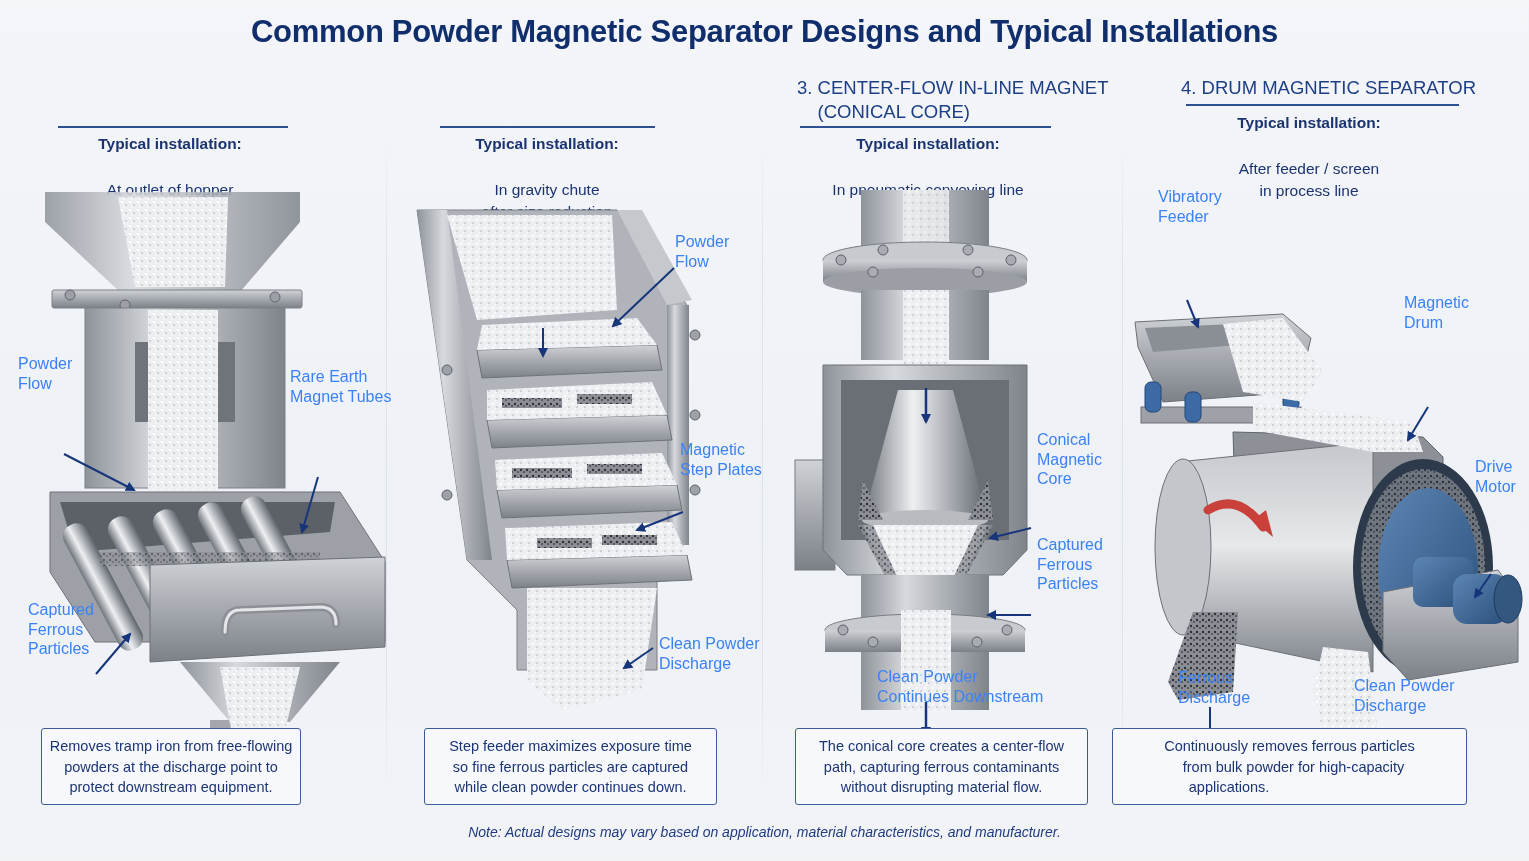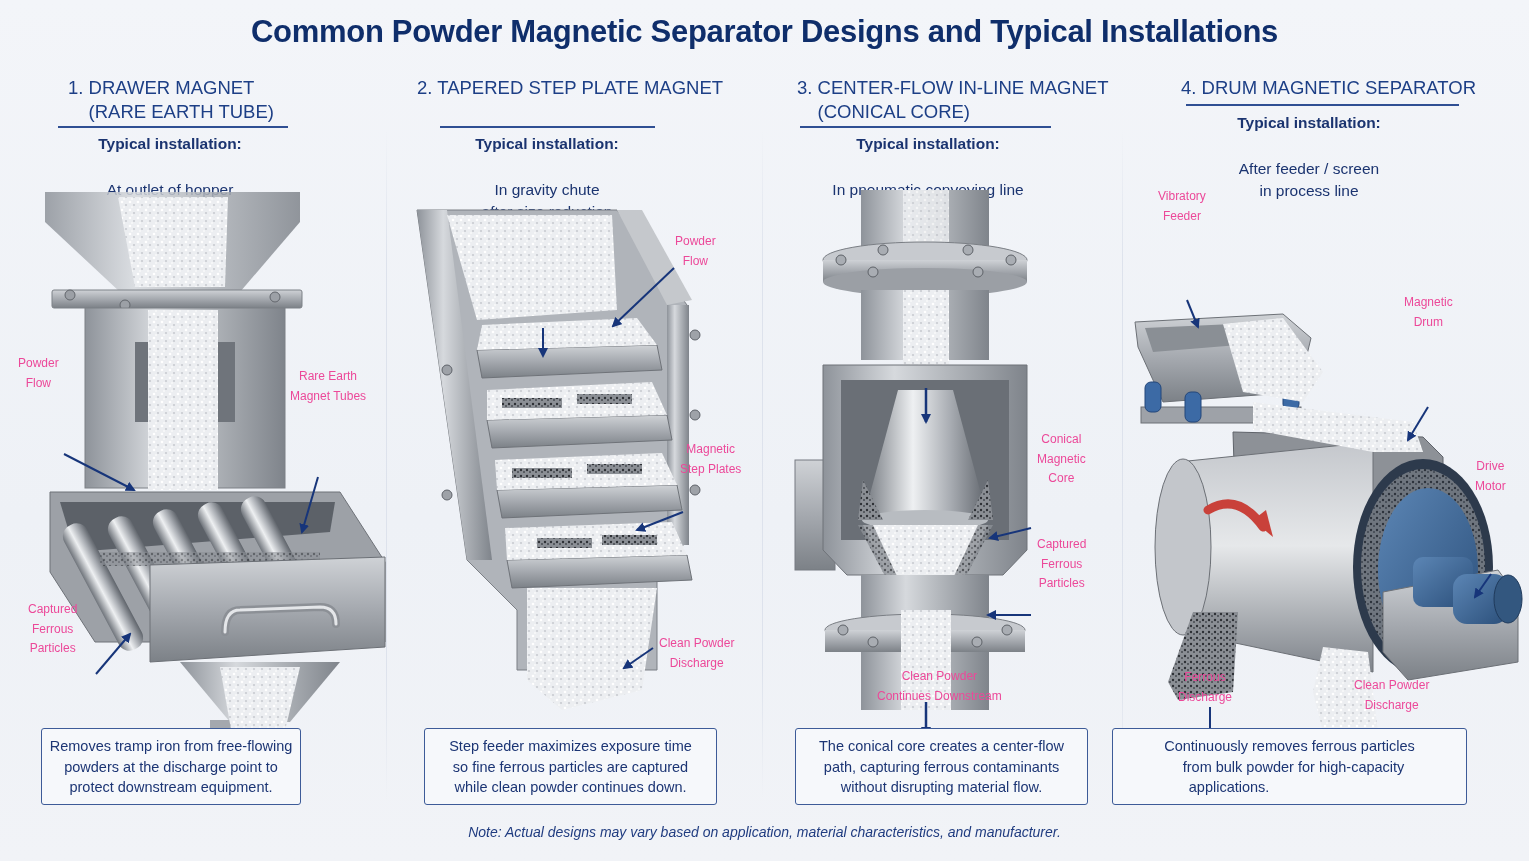--- a/index.html
+++ b/index.html
@@ -28,22 +28,22 @@
   .rule { position: absolute; height: 2px; background: #2f4f93; }
   .inst-label {
     position: absolute; text-align: center; font-weight: bold; font-size: 15.5px;
     color: #1b3470; font-family: "Liberation Sans", sans-serif;
   }
   .inst-text {
     position: absolute; text-align: center; font-size: 15.5px; line-height: 22px;
     color: #1b3470; font-family: "Liberation Sans", sans-serif; white-space: pre; margin-top: 23px;
   }
   .callout {
-    position: absolute; font-size: 12px; line-height: 19.5px; text-align: center;
-    color: #ec4899; font-family: "Liberation Sans", sans-serif; white-space: pre;
+    position: absolute; font-size: 16px; line-height: 19.5px; text-align: left;
+    color: #3b82f6; font-family: "Liberation Sans", sans-serif; white-space: pre;
   }
   .caption {
     position: absolute; top: 728px; height: 77px;
     border: 1.5px solid #3d5b98; border-radius: 3px; background: #f6f8fb;
     font-size: 14.5px; line-height: 20.5px; color: #1c3574; text-align: center;
     padding-top: 7px; font-family: "Liberation Sans", sans-serif; white-space: pre;
   }
   .note {
     position: absolute; top: 824px; left: 0; width: 100%; text-align: center;
     font-style: italic; font-size: 14px; color: #203c80;
@@ -103,22 +103,20 @@
       <circle cx="2" cy="2" r="1.2" fill="#2c2f34"></circle>
         <circle cx="5" cy="4" r="1" fill="#45494f"></circle>
     </pattern>
     <marker id="arr" markerWidth="10" markerHeight="10" refX="8" refY="5" orient="auto" markerUnits="userSpaceOnUse">
       <path d="M0,0 L10,5 L0,10 z" fill="#17357a"></path>
     </marker>
   </defs>
 </svg>
 
 <div class="panel" style="left:0; width:386px;">
-  <div class="panel-head" style="left:68px; top:4px;">1. DRAWER MAGNET
-    (RARE EARTH TUBE)</div>
   <div class="rule" style="left:58px; top:54px; width:230px;"></div>
   <div class="inst-label" style="left:0; width:340px; top:63px;">Typical installation:</div>
   <div class="inst-text" style="left:0; width:340px; top:84px;">At outlet of hopper
 or bin</div>
 
   <svg class="art" width="386" height="560" style="left:0; top:120px;">
 
     <path d="M45,0 L300,0 L300,30 L240,100 L120,100 L45,30 Z" fill="url(#steelV)" opacity="0.85"></path>
     <path d="M118,5 L228,5 L225,95 L135,95 Z" fill="url(#grains)"></path>
 
@@ -162,21 +160,20 @@
 Magnet Tubes</div>
   <div class="callout" style="left:28px; top:528px;">Captured
 Ferrous
 Particles</div>
 </div>
 <div class="caption" style="left:41px; width:260px;">Removes tramp iron from free-flowing
 powders at the discharge point to
 protect downstream equipment.</div>
 
 <div class="panel" style="left:387px; width:375px;">
-  <div class="panel-head" style="left:30px; top:4px;">2. TAPERED STEP PLATE MAGNET</div>
   <div class="rule" style="left:53px; top:54px; width:215px;"></div>
   <div class="inst-label" style="left:0; width:320px; top:63px;">Typical installation:</div>
   <div class="inst-text" style="left:0; width:320px; top:84px;">In gravity chute
 after size reduction</div>
 
   <svg class="art" width="375" height="500" style="left:0; top:138px;">
 
     <path d="M30,0 L230,0 L300,95 L300,330 L270,370 L270,460 L130,460 L130,400 L80,350 Z" fill="#b0b4ba" stroke="#7b7f85"></path>
     <path d="M30,0 L60,0 L105,350 L80,350 Z" fill="url(#steelV)"></path>
     <path d="M230,0 L255,0 L305,90 L280,95 Z" fill="#c5c8cc"></path>

